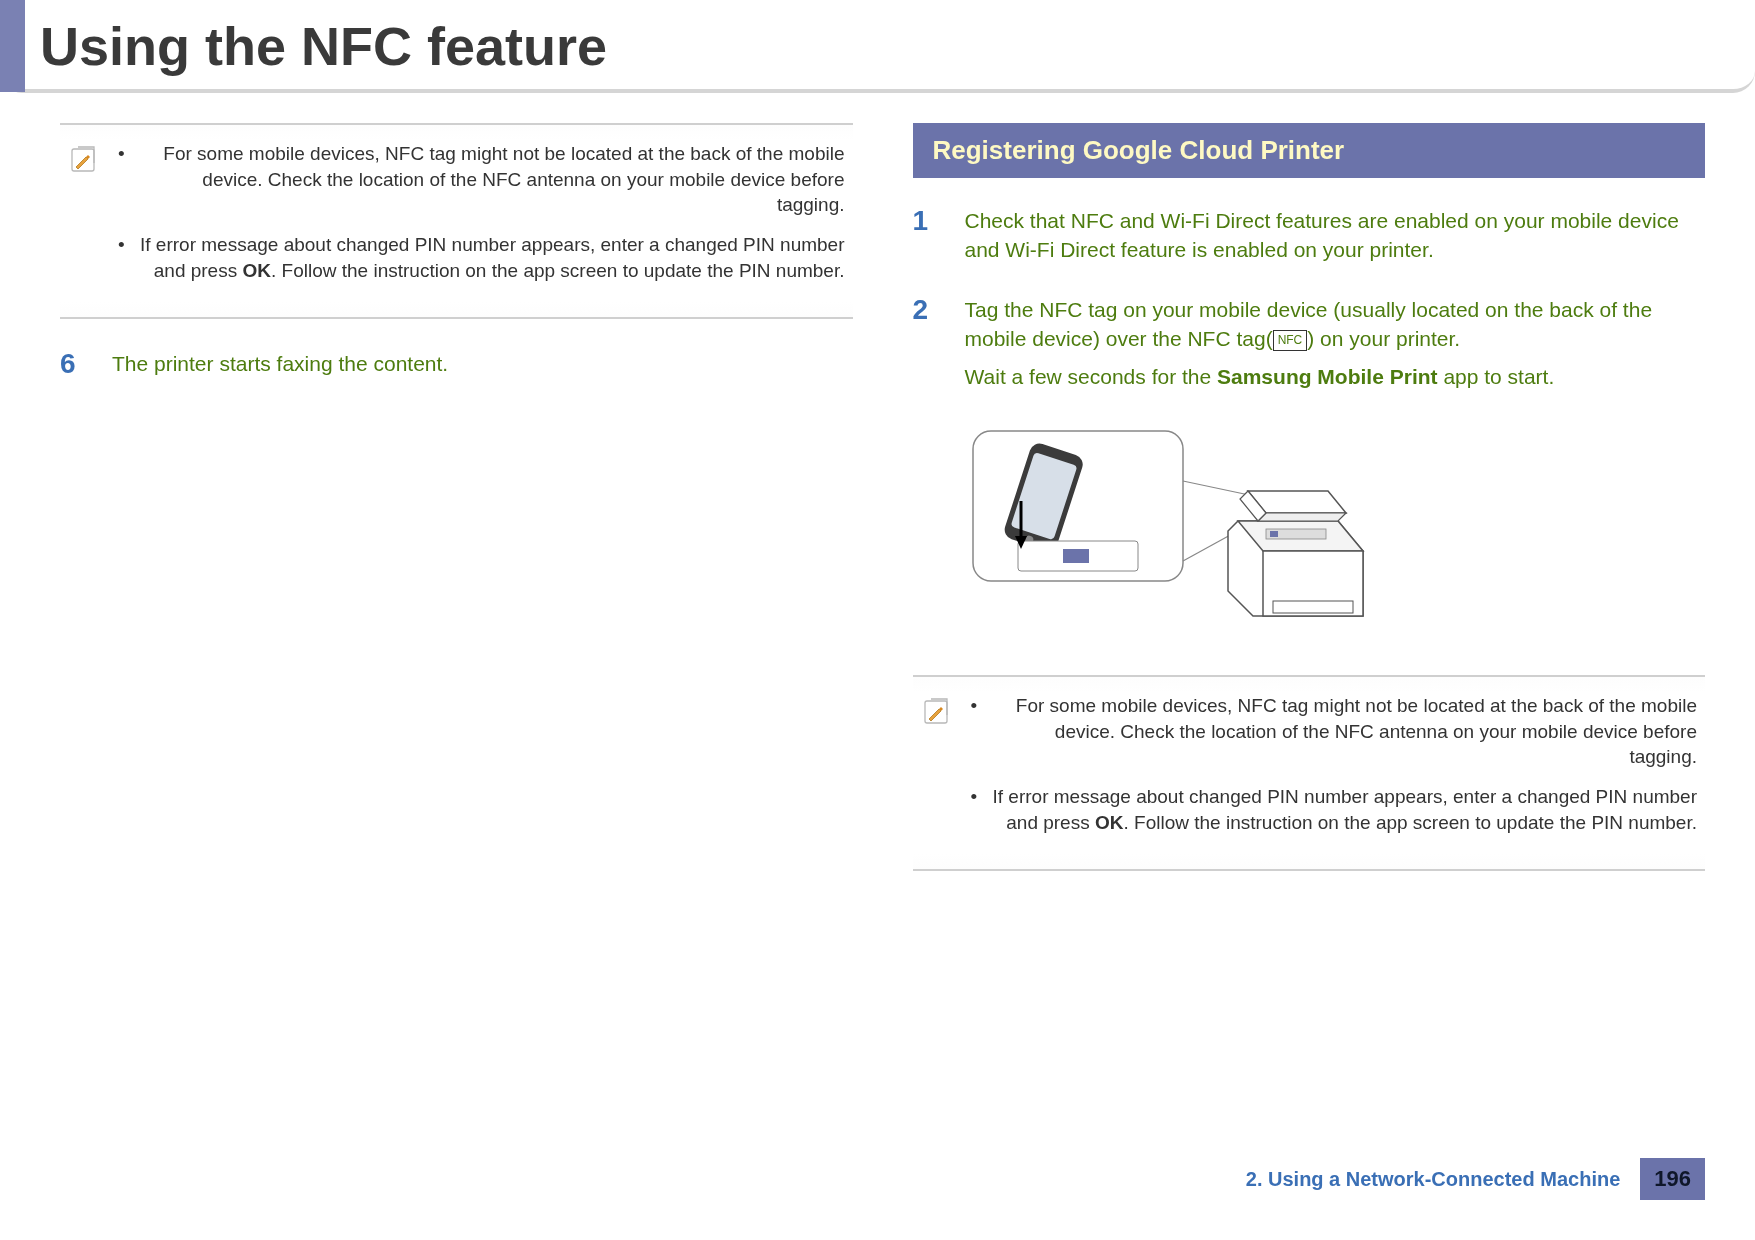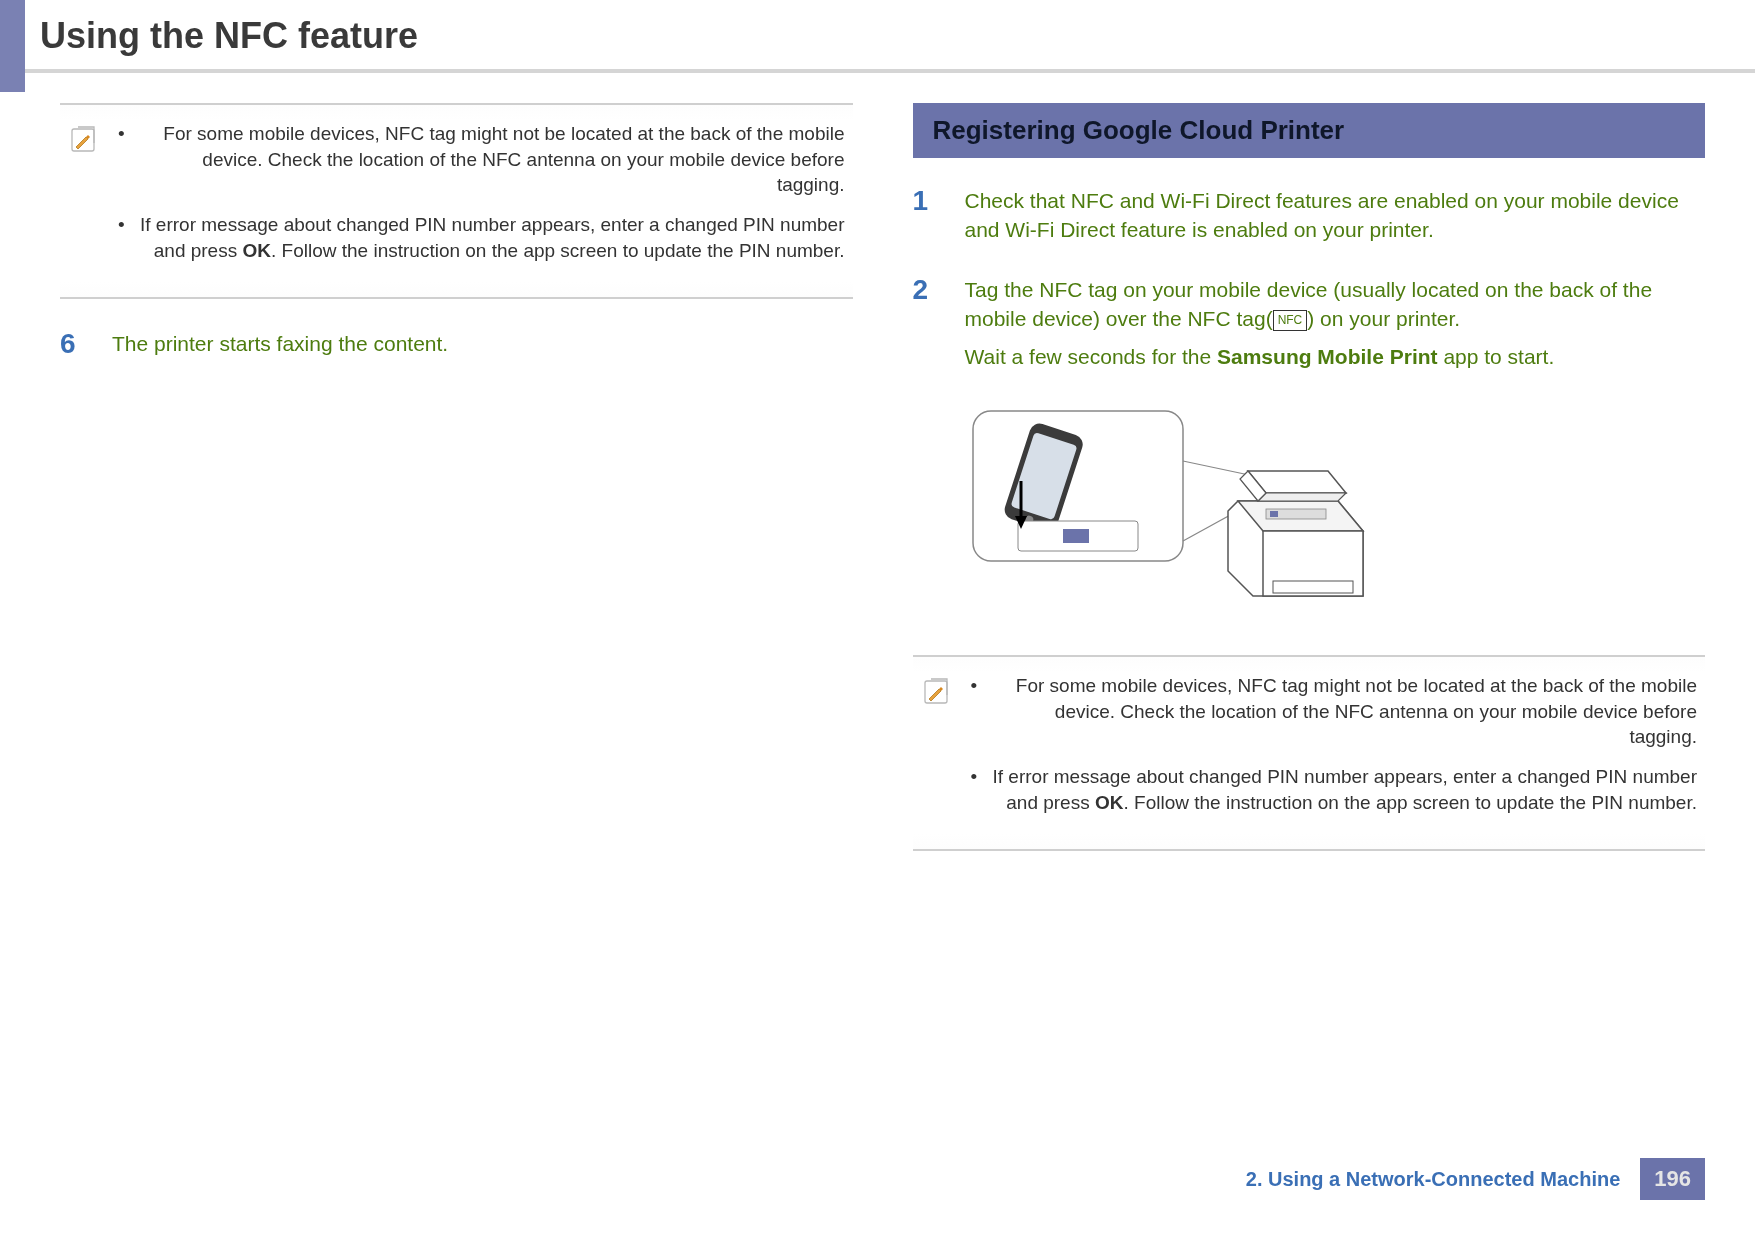--- a/index.html
+++ b/index.html
@@ -5,25 +5,26 @@
   * { margin: 0; padding: 0; box-sizing: border-box; }
   body {
     font-family: "Segoe UI", "Helvetica Neue", Arial, sans-serif;
     background: #ffffff;
     width: 1755px;
     height: 1240px;
     position: relative;
     color: #333;
   }
   .page-title {
-    font-size: 36px;
+    font-size: 54px;
     font-weight: bold;
     color: #3a3a3a;
     padding: 15px 0 12px 40px;
     border-bottom: 4px solid #d5d5d5;
+    border-radius: 22px;
   }
   .page-title-accent {
     position: absolute;
     left: 0;
     top: 0;
     width: 25px;
     height: 92px;
     background: #7a81b3;
   }
   .columns {
@@ -87,21 +88,21 @@
     line-height: 1.1;
   }
   .step-text {
     font-size: 21px;
     line-height: 1.4;
     color: #4d7c0f;
   }
   .step-text p { margin-bottom: 8px; }
   .section-heading {
     background: #6b73aa;
-    color: #0f172a;
+    color: #fef9c3;
     font-size: 26px;
     font-weight: bold;
     padding: 12px 20px;
     margin-bottom: 28px;
   }
   .nfc-inline {
     display: inline-block;
     border: 1.5px solid #333;
     font-size: 12px;
     padding: 1px 4px;
@@ -120,21 +121,21 @@
     align-items: center;
     gap: 20px;
   }
   .footer-text {
     color: #3a6fb5;
     font-weight: bold;
     font-size: 20px;
   }
   .page-num {
     background: #6b73aa;
-    color: #e5e5e5;
+    color: #0f172a;
     font-size: 22px;
     font-weight: bold;
     padding: 8px 14px;
   }
 </style>
 </head>
 <body>
 
 <div class="page-title-accent"></div>
 <h1 class="page-title">Using the NFC feature</h1>

